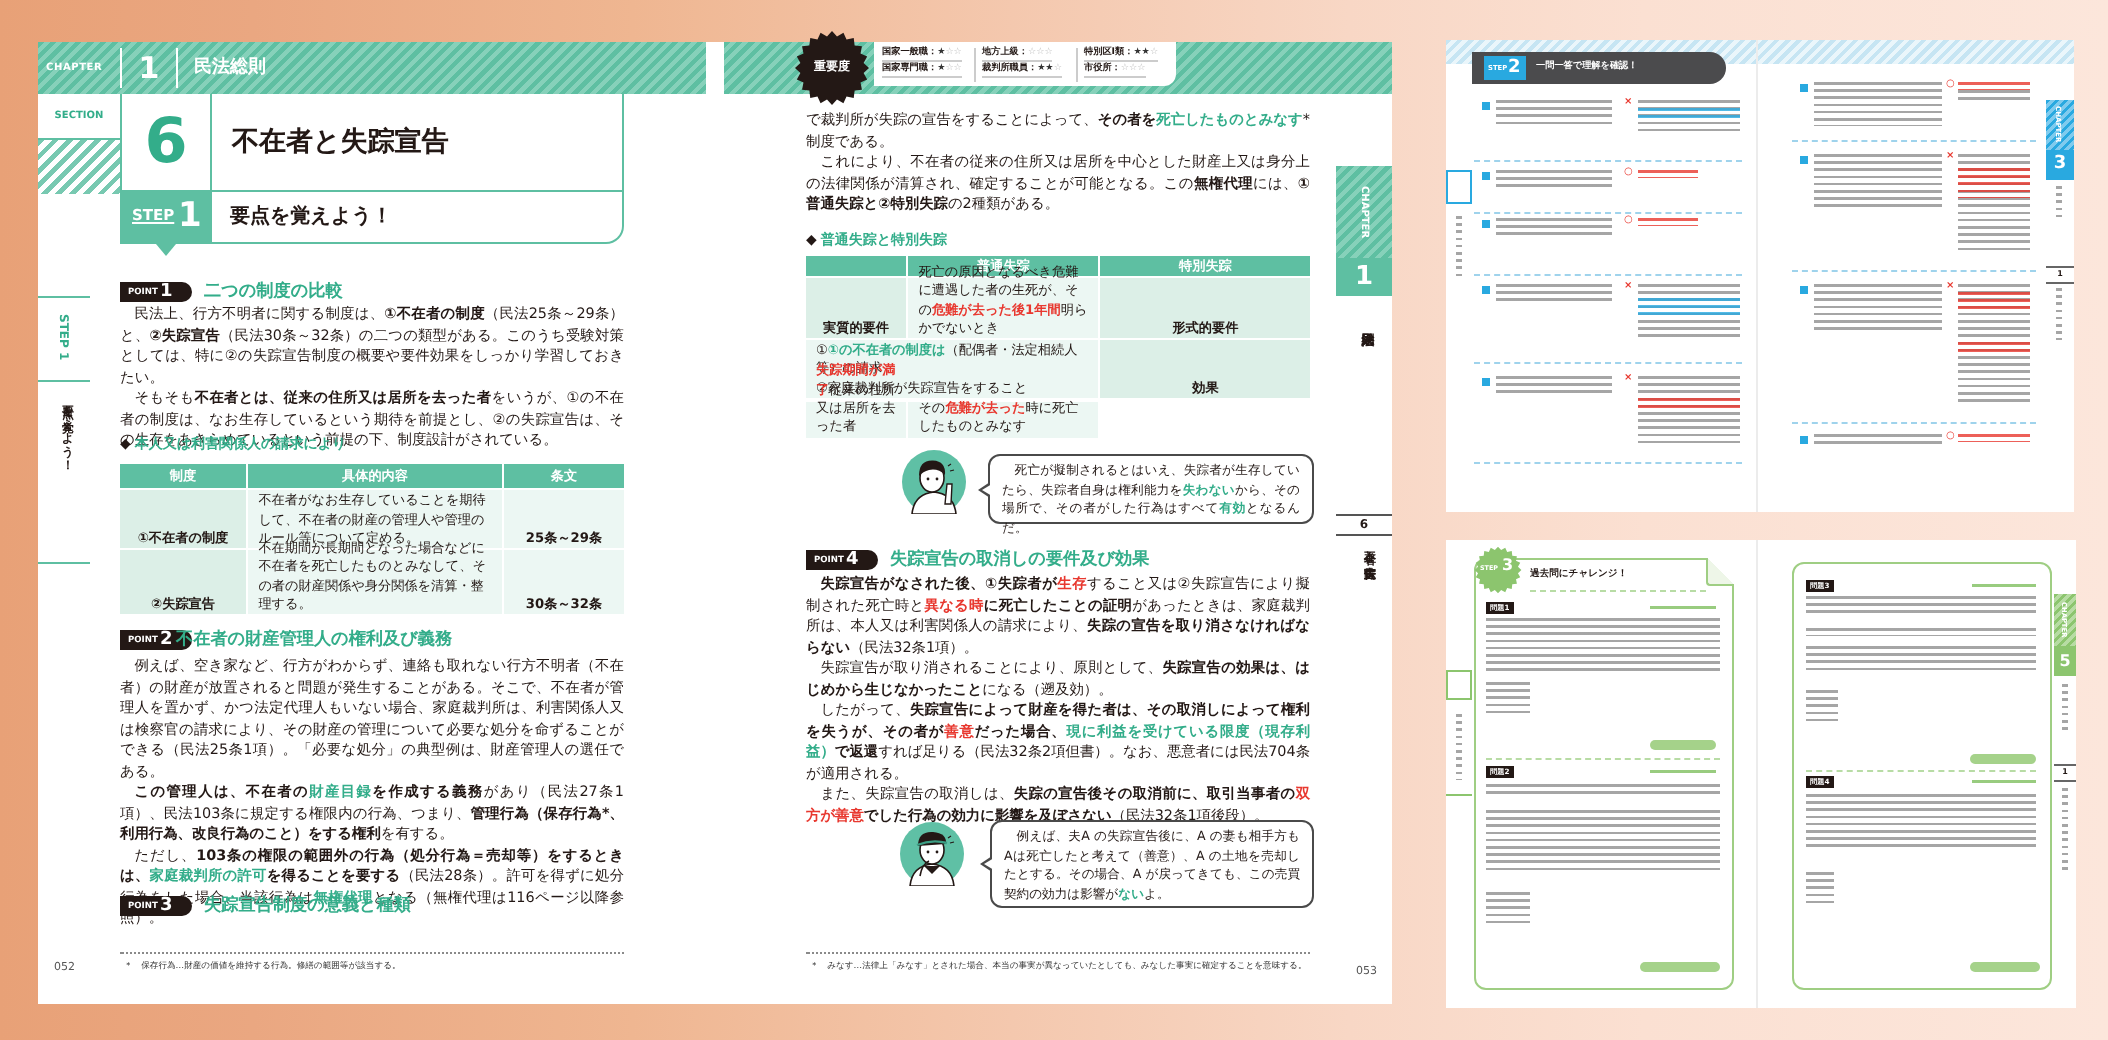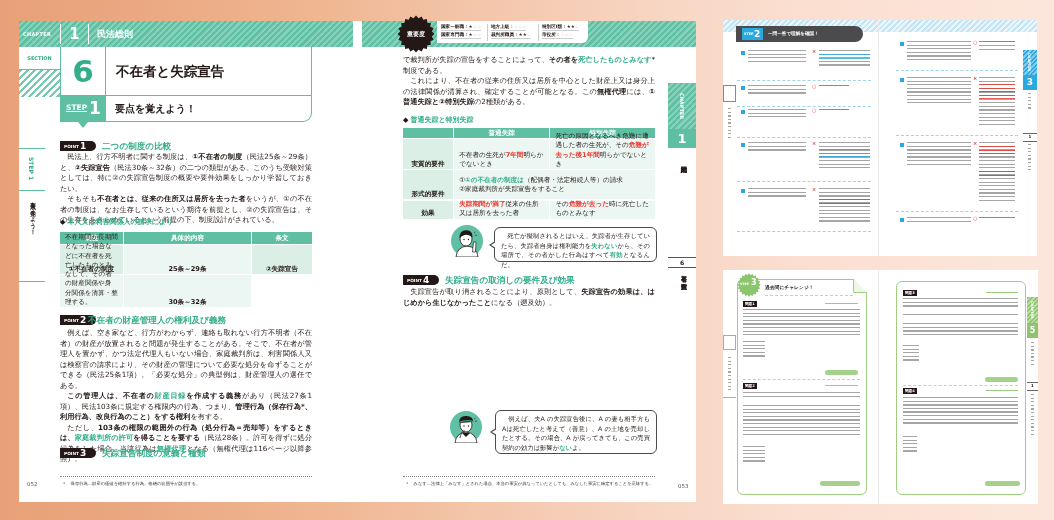--- a/index.html
+++ b/index.html
@@ -118,20 +118,21 @@
     </div>
 
     <div class="sub-h" style="left:41px;top:196px">
       <span class="dia">◆</span><span>本人又は利害関係人の請求により</span>
     </div>
     <div class="tbl" style="left:41px;top:211px;width:252px;grid-template-columns:63px 1fr 60px;grid-template-rows:12px 29px 32px">
       <div class="th">制度</div>
       <div class="th">具体的内容</div>
       <div class="th">条文</div>
       <div class="td c1">①不在者の制度</div>
+      <div class="td">不在者がなお生存していることを期待して、不在者の財産の管理人や管理のルール等について定める。</div>
       <div class="td cc">25条～29条</div>
       <div class="td c1">②失踪宣告</div>
       <div class="td">不在期間が長期間となった場合などに不在者を死亡したものとみなして、その者の財産関係や身分関係を清算・整理する。</div>
       <div class="td cc">30条～32条</div>
     </div>
 
     <div class="pt" style="left:41px;top:294px">
       <span class="pl">POINT</span>
       <span class="pn">2</span>
     </div>
@@ -175,23 +176,20 @@
     </div>
 
     <div class="sub-h" style="left:384px;top:94px">
       <span class="dia">◆</span><span>普通失踪と特別失踪</span>
     </div>
     <div class="tbl" style="left:384px;top:107px;width:252px;grid-template-columns:50px 95px 1fr;grid-template-rows:10px 30px 29px 18px">
       <div class="th"></div>
       <div class="th">普通失踪</div>
       <div class="th">特別失踪</div>
       <div class="td c1">実質的要件</div>
-      <div class="td">
-          <div><span class="r-n">不在者の生死が</span><span class="r-r">7年間</span><span class="r-n">明らかでないとき</span></div>
-        </div>
       <div class="td">
           <div><span class="r-n">死亡の原因となるべき危難に遭遇した者の生死が、その</span><span class="r-r">危難が去った後1年間</span><span class="r-n">明らかでないとき</span></div>
         </div>
       <div class="td c1">形式的要件</div>
       <div class="td col" style="grid-column:span 2">
         <div><span class="r-n">①</span><span class="r-t">①の不在者の制度は</span><span class="r-n">（配偶者・法定相続人等）の請求</span></div>
         <div><span class="r-n">②家庭裁判所が失踪宣告をすること</span></div>
       </div>
       <div class="td c1">効果</div>
       <div class="td">
@@ -213,21 +211,24 @@
       <path d="M23 8 L24.5 7 M24 10.5 L26 10" stroke="#231815" stroke-width="0.6"></path>
     </svg>
     <div class="bubble" style="left:475px;top:206px;width:163px;height:35px"><span class="r-n">死亡が擬制されるとはいえ、失踪者が生存していたら、失踪者自身は権利能力を</span><span class="r-t">失わない</span><span class="r-n">から、その場所で、その者がした行為はすべて</span><span class="r-t">有効</span><span class="r-n">となるんだ。</span></div>
 
     <div class="pt" style="left:384px;top:254px">
       <span class="pl">POINT</span>
       <span class="pn">4</span>
     </div>
     <div class="pt-title" style="left:426px;top:254px">失踪宣告の取消しの要件及び効果</div>
     <div class="para" style="left:384px;top:266px;width:252px">
+      <p><span class="r-b">失踪宣告がなされた後、①失踪者が</span><span class="r-r">生存</span><span class="r-n">すること又は②失踪宣告により擬制された死亡時と</span><span class="r-r">異なる時</span><span class="r-b">に死亡したことの証明</span><span class="r-n">があったときは、家庭裁判所は、本人又は利害関係人の請求により、</span><span class="r-b">失踪の宣告を取り消さなければならない</span><span class="r-n">（民法32条1項）。</span></p>
       <p><span class="r-n">失踪宣告が取り消されることにより、原則として、</span><span class="r-b">失踪宣告の効果は、はじめから生じなかったこと</span><span class="r-n">になる（遡及効）。</span></p>
+      <p><span class="r-n">したがって、</span><span class="r-b">失踪宣告によって財産を得た者は、その取消しによって権利を失うが、その者が</span><span class="r-r">善意</span><span class="r-b">だった場合、</span><span class="r-t">現に利益を受けている限度（現存利益）</span><span class="r-b">で返還</span><span class="r-n">すれば足りる（民法32条2項但書）。なお、悪意者には民法704条が適用される。</span></p>
+      <p><span class="r-n">また、失踪宣告の取消しは、</span><span class="r-b">失踪の宣告後その取消前に、取引当事者の</span><span class="r-r">双方が善意</span><span class="r-b">でした行為の効力に影響を及ぼさない</span><span class="r-n">（民法32条1項後段）。</span></p>
     </div>
 
     <svg class="a" style="left:431px;top:390px" width="32" height="32" viewBox="0 0 32 32">
       <circle cx="16" cy="16" r="16" fill="#5fc0a5"></circle>
       <path d="M5 32 Q6 22 16 21 Q26 22 27 32 Z" fill="#fff" stroke="#231815" stroke-width="0.8"></path>
       <path d="M12 22 L16 26 L20 22 Z" fill="#231815"></path>
       <ellipse cx="16" cy="14" rx="6" ry="7" fill="#fff" stroke="#231815" stroke-width="0.8"></ellipse>
       <path d="M9 12 Q9 4.5 16.5 5 Q23.5 5.5 23 11 L9 12 Z" fill="#231815"></path>
       <path d="M8.5 11.5 Q16 8.5 23.5 10.5" stroke="#3c9e84" stroke-width="1.2" fill="none"></path>
       <circle cx="14" cy="15" r="0.7" fill="#231815"></circle>

